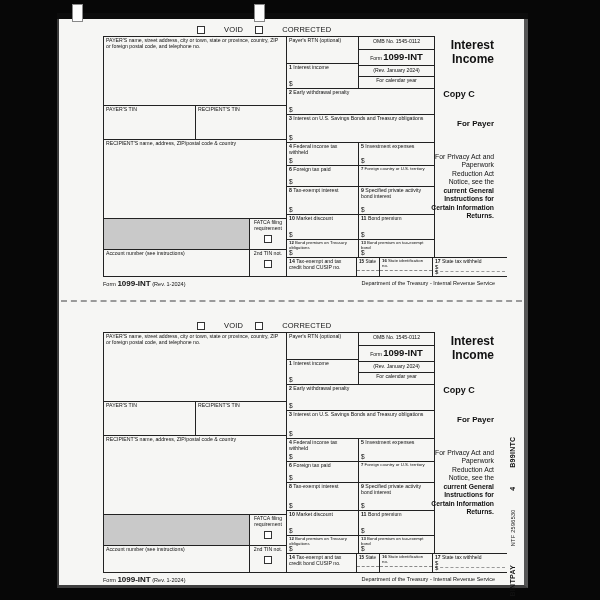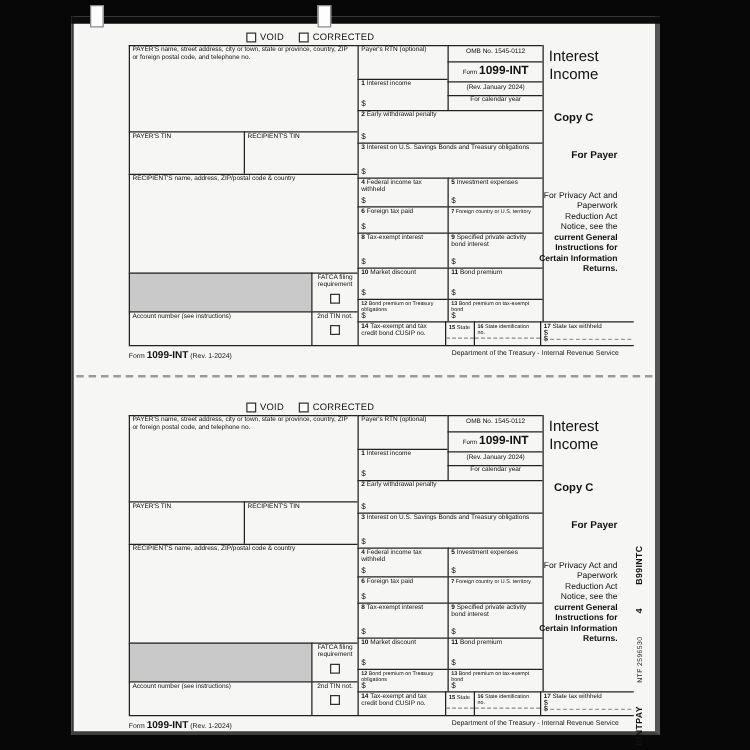--- a/index.html
+++ b/index.html
@@ -11,21 +11,21 @@
   .topbar{position:absolute;left:-2px;right:-4px;top:0;height:6px;background:#0c0c0c;z-index:1;}
   .notch{position:absolute;top:-9px;width:9px;height:16px;background:#fdfdfd;border:1px solid #888;z-index:2;}
   .notch.n1{left:13px;} .notch.n2{left:195px;}
   .sep{position:absolute;left:2px;right:2px;top:287px;border-top:2px dashed #9a9a9a;}
   .form-slot{position:absolute;left:44px;width:406px;height:266px;}
   .slot-top{top:14px;} .slot-bottom{top:310px;}
   .form{position:relative;width:406px;height:266px;font-size:5.2px;}
 
   
   .chk-row{position:absolute;left:94px;top:-2px;display:flex;gap:12px;align-items:center;}
-  .chk-item{display:flex;align-items:center;gap:3px;}
+  .chk-item{display:flex;align-items:center;gap:19px;}
   .cb{display:inline-block;width:8px;height:8px;border:1px solid #333;background:#fff;box-sizing:border-box;}
   .chk-lab{font-size:7.5px;letter-spacing:.2px;}
 
   
   .cell{position:absolute;box-sizing:border-box;border-left:1px solid #222;border-top:1px solid #222;
         padding:1px 2px;line-height:1.15;}
   .c-payer{left:0;top:9px;width:183px;height:69px;}
   .c-ptin{left:0;top:78px;width:92px;height:34px;}
   .c-rtin{left:92px;top:78px;width:91px;height:34px;}
   .c-rec{left:0;top:112px;width:183px;height:79px;}
@@ -60,22 +60,22 @@
 
   .num{font-weight:bold;}
   .sm{font-size:4.3px;} .b15lab{font-size:4.6px;} .b17lab{font-size:5px;}
   .dollar{position:absolute;left:2px;bottom:1px;font-size:6.5px;}
   .fatca-cb,.tin2-cb{margin-top:3px;}
   .dash-div{position:absolute;left:0;right:0;top:12px;border-top:1px dashed #888;}
   .d17a{position:absolute;left:2px;right:2px;top:6px;font-size:6px;border-bottom:1px dashed #999;}
   .d17b{position:absolute;left:2px;bottom:0;font-size:6px;}
 
   
-  .t-title{position:absolute;left:321px;top:12px;width:70px;text-align:center;
-           font-size:12px;font-weight:normal;line-height:1.15;}
+  .t-title{position:absolute;left:321px;top:12px;width:70px;text-align:right;
+           font-size:12px;font-weight:bold;line-height:1.15;}
   .t-copy{position:absolute;left:321px;top:62px;width:70px;text-align:center;font-size:9px;font-weight:bold;}
   .t-payer{position:absolute;left:321px;top:92px;width:70px;text-align:right;font-size:8px;font-weight:bold;}
   .t-priv{position:absolute;left:328px;top:126px;width:63px;text-align:right;font-size:6.8px;line-height:1.25;}
   .t-priv .bold{font-weight:bold;}
 
   
   .f-left{position:absolute;left:0;top:252px;font-size:5.5px;}
   .f-left .fnum{font-weight:bold;font-size:8px;}
   .f-dept{position:absolute;right:14px;top:253px;font-size:5.5px;}
 

